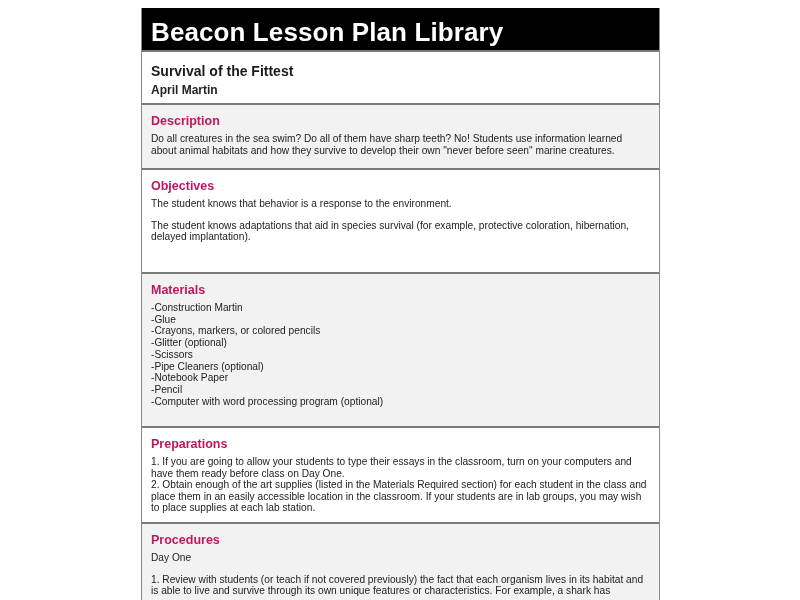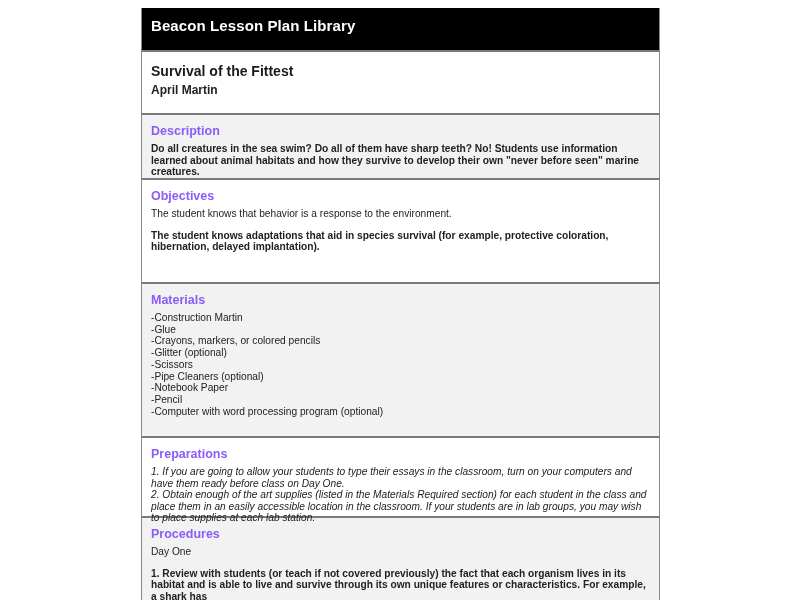--- a/index.html
+++ b/index.html
@@ -20,63 +20,63 @@
       border-left: 1px solid #8a8a8a;
       border-right: 1px solid #8a8a8a;
       box-sizing: border-box;
     }
     .banner {
       background: #000000;
       color: #ffffff;
       height: 42px;
       box-sizing: border-box;
       padding: 9px 0 0 9px;
-      font-size: 15px;
+      font-size: 26px;
       font-weight: bold;
       letter-spacing: 0.1px;
     }
     .section {
       border-top: 2px solid #7a7a7a;
       box-sizing: border-box;
       padding: 8px 10px 0 9px;
       font-size: 10.2px;
       line-height: 11.5px;
     }
     .section.white { background: #ffffff; }
     .section.gray { background: #f2f2f2; }
-    .title-section { height: 63px; padding-top: 11px; }
+    .title-section { height: 53px; padding-top: 11px; }
     .lesson-title {
       font-size: 14px;
       font-weight: bold;
       margin: 0;
       line-height: 16px;
       color: #1a1a1a;
     }
     .author {
       font-size: 12px;
       font-weight: bold;
       margin-top: 6px;
       color: #222;
     }
     .section-heading {
       font-size: 12.5px;
       font-weight: bold;
       margin: 1px 0 5px 0;
       line-height: 14px;
-      color: #8b5cf6;
+      color: #be185d;
     }
     .para { margin: 0 0 10px 0; }
-    .para:last-child { margin-bottom: 0; font-weight: bold; }
+    .para:last-child { margin-bottom: 0; }
     .desc { height: 65px; }
     .obj { height: 104px; }
     .mat { height: 154px; }
-    .prep { height: 80px; }
+    .prep { height: 96px; }
     .proc { height: 100px; }
     .mat-item { display: block; line-height: 11.7px; }
-    .prep-item { display: block; font-style: italic; }
+    .prep-item { display: block; }
   </style>
 </head>
 <body>
 
 <div class="page">
 
   <div class="banner">
     <span>Beacon Lesson Plan Library</span>
   </div>
 

